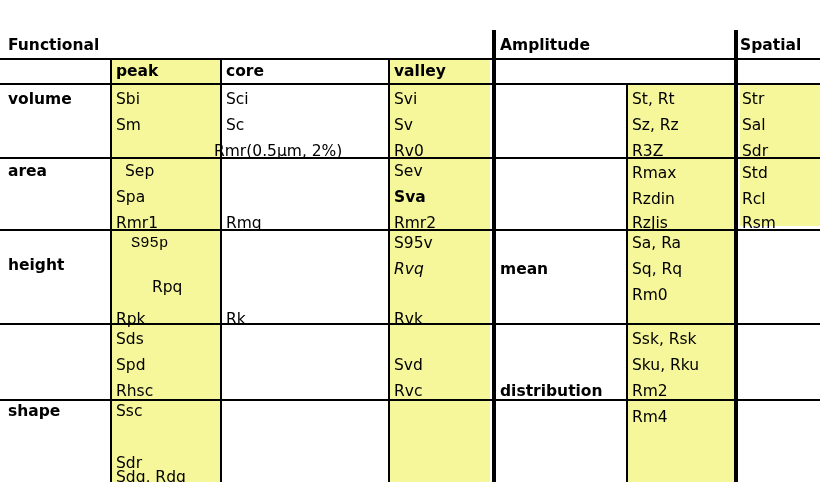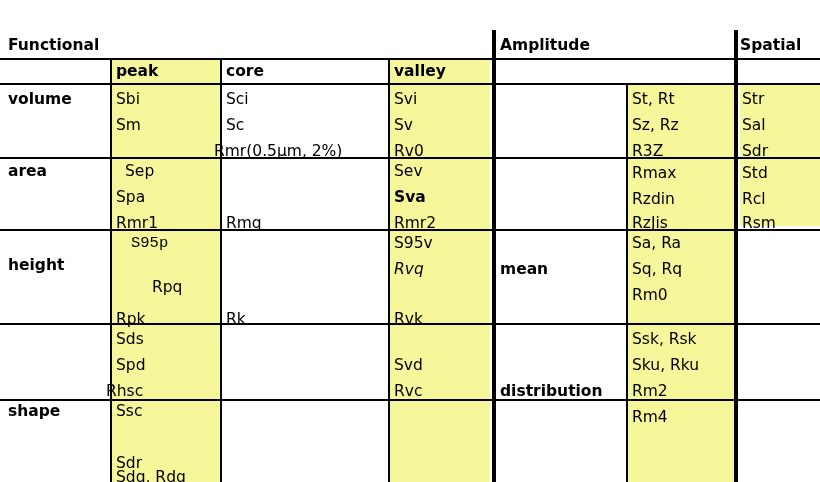--- a/index.html
+++ b/index.html
@@ -109,21 +109,21 @@
   <div class="cell" style="left:116px; top:304px;">Rpk</div>
 
   <div class="cell" style="left:226px; top:304px;">Rk</div>
 
   <div class="cell" style="left:394px; top:228px;">S95v</div>
   <div class="cell" style="left:394px; top:254px;font-style:italic;">Rvq</div>
   <div class="cell" style="left:394px; top:304px;">Rvk</div>
 
   <div class="cell" style="left:116px; top:324px;">Sds</div>
   <div class="cell" style="left:116px; top:350px;">Spd</div>
-  <div class="cell" style="left:106px; top:376px;">Rhsc</div>
+  <div class="cell" style="left:116px; top:376px;">Rhsc</div>
 
   <div class="cell" style="left:394px; top:350px;">Svd</div>
   <div class="cell" style="left:394px; top:376px;">Rvc</div>
 
   <div class="cell" style="left:116px; top:396px;">Ssc</div>
   <div class="cell" style="left:116px; top:422px;margin-top:40px;">Sdq, Rdq</div>
   <div class="cell" style="left:116px; top:448px;">Sdr</div>
 
   <div class="cell bold" style="left:500px; top:254px;">mean</div>
   <div class="cell bold" style="left:500px; top:376px;">distribution</div>

